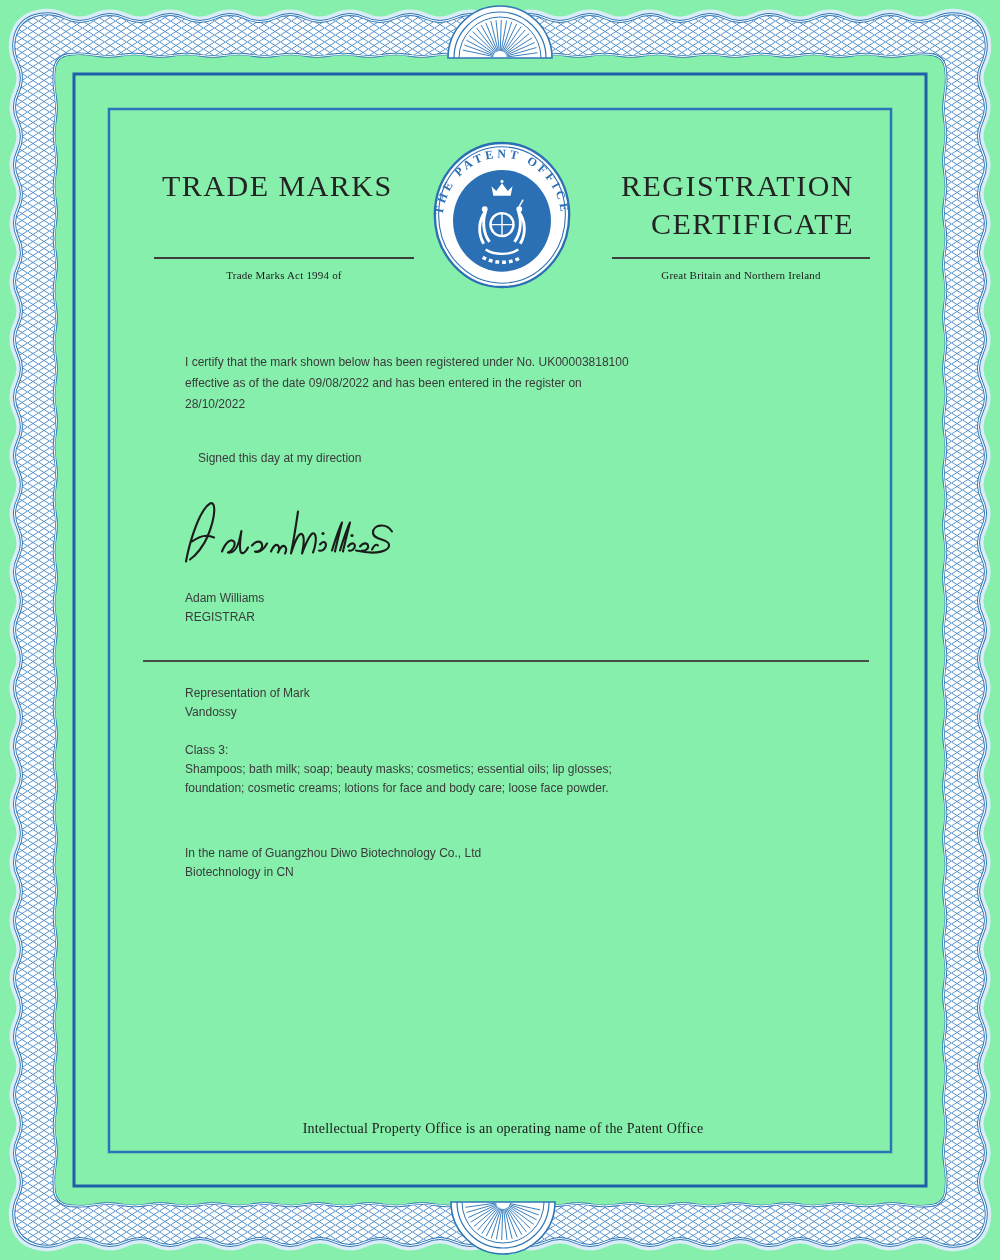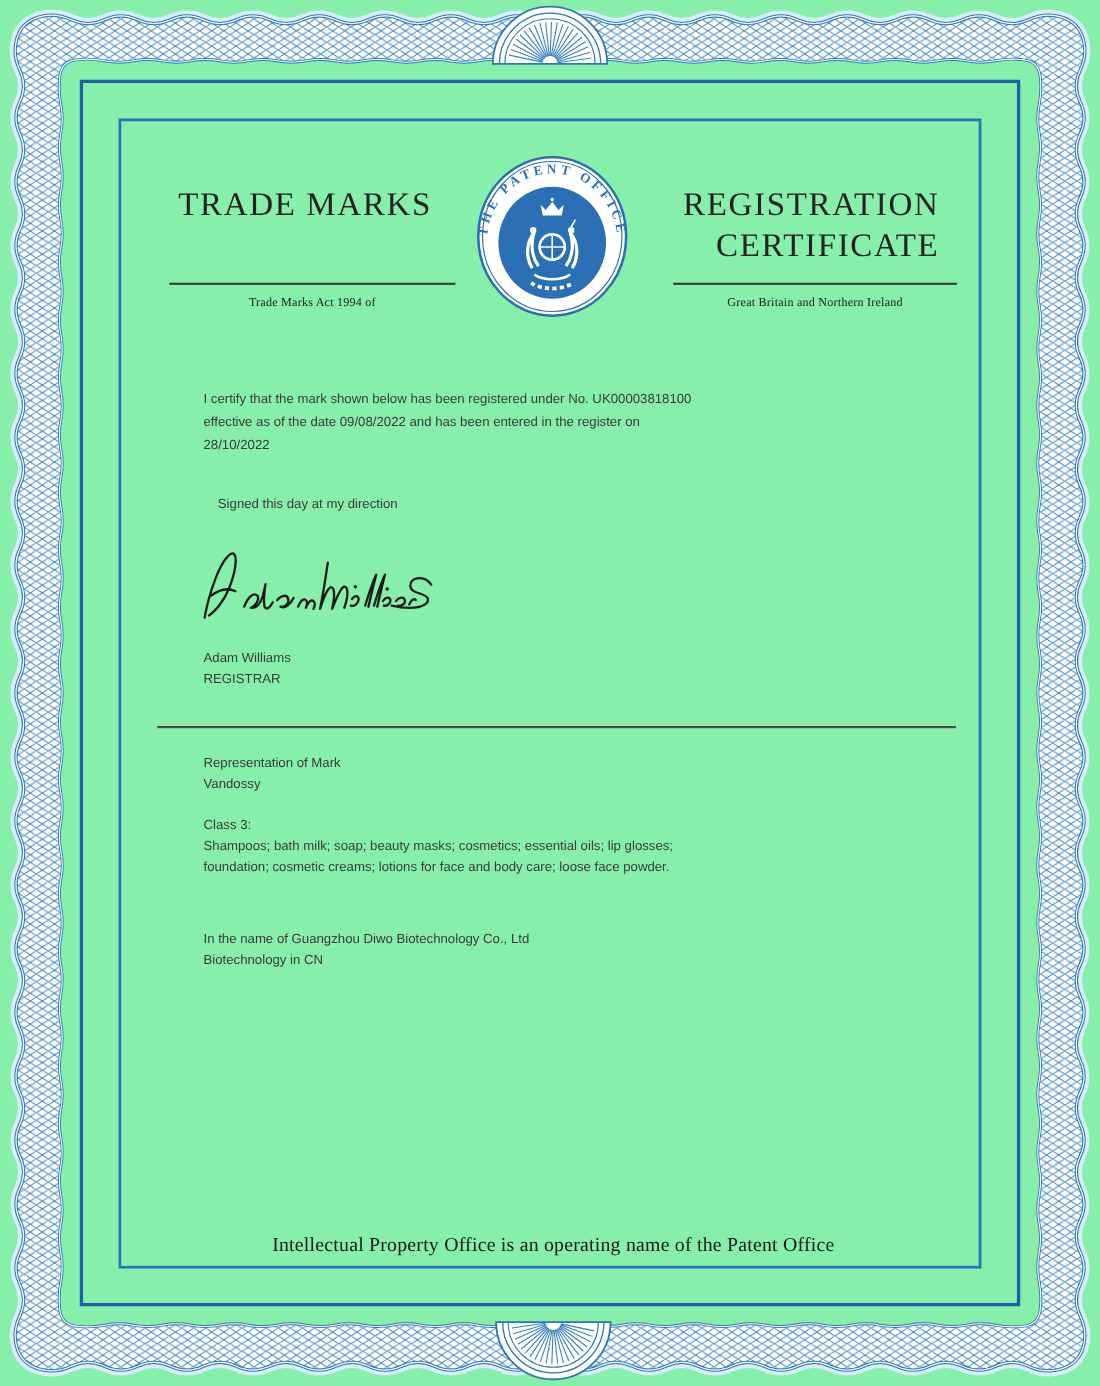--- a/index.html
+++ b/index.html
@@ -7,21 +7,21 @@
         font-family:"Liberation Sans",sans-serif;}
   .abs{position:absolute;}
   .serif{font-family:"Liberation Serif",serif;}
   .title{font-size:30px;line-height:38px;letter-spacing:1.5px;color:#232323;}
   .title-right{text-align:right;}
   .rule{height:2px;background:#3d3d3d;}
   .sub{font-size:11px;color:#1c1c1c;text-align:center;letter-spacing:.2px;}
   .body-text{font-size:12px;line-height:21px;color:#3a3a3a;}
   .lh19{line-height:19px;}
   .divider{height:2px;background:#4a4a4a;}
-  .footer-text{font-size:18px;color:#191919;text-align:center;letter-spacing:.2px;}
+  .footer-text{font-size:14px;color:#191919;text-align:center;letter-spacing:.2px;}
   svg{display:block;}
 </style>
 </head>
 <body>
 
 <div class="page">
 
   <svg class="abs" style="left:0;top:0;" width="1000" height="1260" viewBox="0 0 1000 1260">
     <defs>
       <pattern id="lat" width="11" height="7" patternUnits="userSpaceOnUse">

